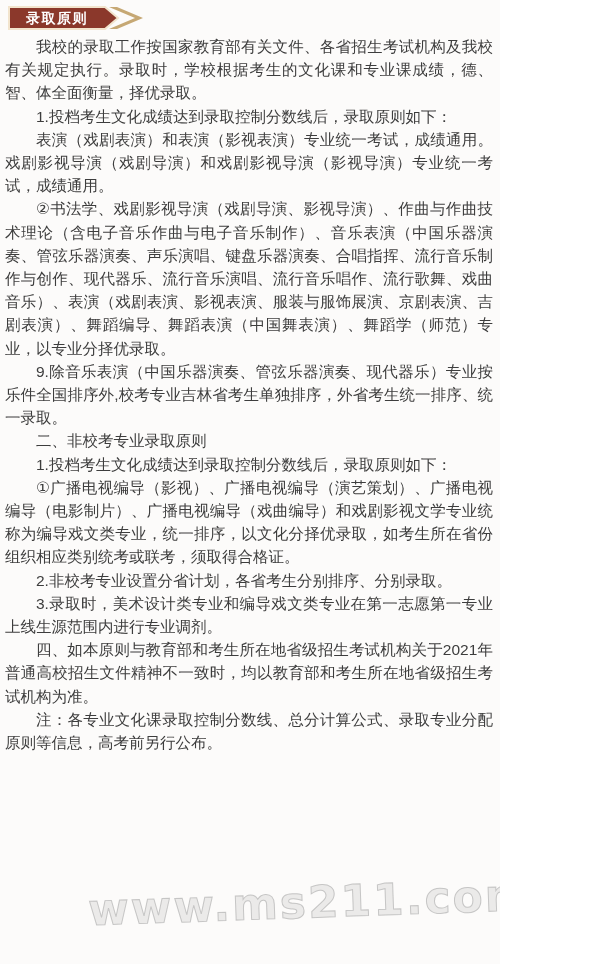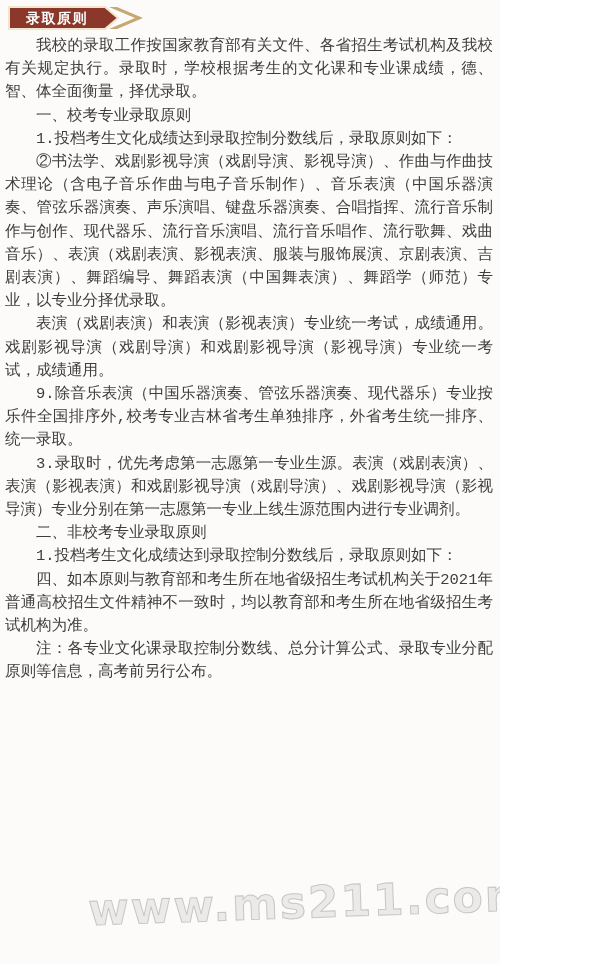--- a/index.html
+++ b/index.html
@@ -46,21 +46,20 @@
     padding:3px 7px 0 5px;
     color:var(--body-text);
     font-size:15.5px;
     line-height:23.2px;
     text-align:justify;
   }
   .content p.para{
     margin:0;
     text-indent:2em;
     word-break:break-all;
-    font-family:Liberation Mono, monospace;
   }
   .watermark{
     position:absolute;
     left:88px;
     top:872px;
     font-size:44px;
     font-weight:bold;
     letter-spacing:2px;
     white-space:nowrap;
     color:rgba(200,200,200,0.32);
@@ -78,27 +77,28 @@
   <div class="badge">
     <svg width="142" height="26" viewBox="0 0 142 26">
       <polygon class="chevron" points="109,2 135,13 109,24 101,24 127,13 101,2"></polygon>
       <polygon class="arrow-body" points="1,2 97,2 110,13 97,24 1,24"></polygon>
       <text x="49" y="18" text-anchor="middle">录取原则</text>
     </svg>
   </div>
 
   <div class="content">
       <p class="para">我校的录取工作按国家教育部有关文件、各省招生考试机构及我校有关规定执行。录取时，学校根据考生的文化课和专业课成绩，德、智、体全面衡量，择优录取。</p>
-      <p class="para">一、校考专业录取原则</p>
       <p class="para">1.投档考生文化成绩达到录取控制分数线后，录取原则如下：</p>
+      <p class="para">表演（戏剧表演）和表演（影视表演）专业统一考试，成绩通用。戏剧影视导演（戏剧导演）和戏剧影视导演（影视导演）专业统一考试，成绩通用。</p>
       <p class="para">②书法学、戏剧影视导演（戏剧导演、影视导演）、作曲与作曲技术理论（含电子音乐作曲与电子音乐制作）、音乐表演（中国乐器演奏、管弦乐器演奏、声乐演唱、键盘乐器演奏、合唱指挥、流行音乐制作与创作、现代器乐、流行音乐演唱、流行音乐唱作、流行歌舞、戏曲音乐）、表演（戏剧表演、影视表演、服装与服饰展演、京剧表演、吉剧表演）、舞蹈编导、舞蹈表演（中国舞表演）、舞蹈学（师范）专业，以专业分择优录取。</p>
-      <p class="para">表演（戏剧表演）和表演（影视表演）专业统一考试，成绩通用。戏剧影视导演（戏剧导演）和戏剧影视导演（影视导演）专业统一考试，成绩通用。</p>
       <p class="para">9.除音乐表演（中国乐器演奏、管弦乐器演奏、现代器乐）专业按乐件全国排序外,校考专业吉林省考生单独排序，外省考生统一排序、统一录取。</p>
-      <p class="para">3.录取时，优先考虑第一志愿第一专业生源。表演（戏剧表演）、表演（影视表演）和戏剧影视导演（戏剧导演）、戏剧影视导演（影视导演）专业分别在第一志愿第一专业上线生源范围内进行专业调剂。</p>
       <p class="para">二、非校考专业录取原则</p>
       <p class="para">1.投档考生文化成绩达到录取控制分数线后，录取原则如下：</p>
+      <p class="para">①广播电视编导（影视）、广播电视编导（演艺策划）、广播电视编导（电影制片）、广播电视编导（戏曲编导）和戏剧影视文学专业统称为编导戏文类专业，统一排序，以文化分择优录取，如考生所在省份组织相应类别统考或联考，须取得合格证。</p>
+      <p class="para">2.非校考专业设置分省计划，各省考生分别排序、分别录取。</p>
+      <p class="para">3.录取时，美术设计类专业和编导戏文类专业在第一志愿第一专业上线生源范围内进行专业调剂。</p>
       <p class="para">四、如本原则与教育部和考生所在地省级招生考试机构关于2021年普通高校招生文件精神不一致时，均以教育部和考生所在地省级招生考试机构为准。</p>
       <p class="para">注：各专业文化课录取控制分数线、总分计算公式、录取专业分配原则等信息，高考前另行公布。</p>
     </div>
 
   <div class="watermark">www.ms211.com素材</div>
 
 </div>
 
 </body></html>

